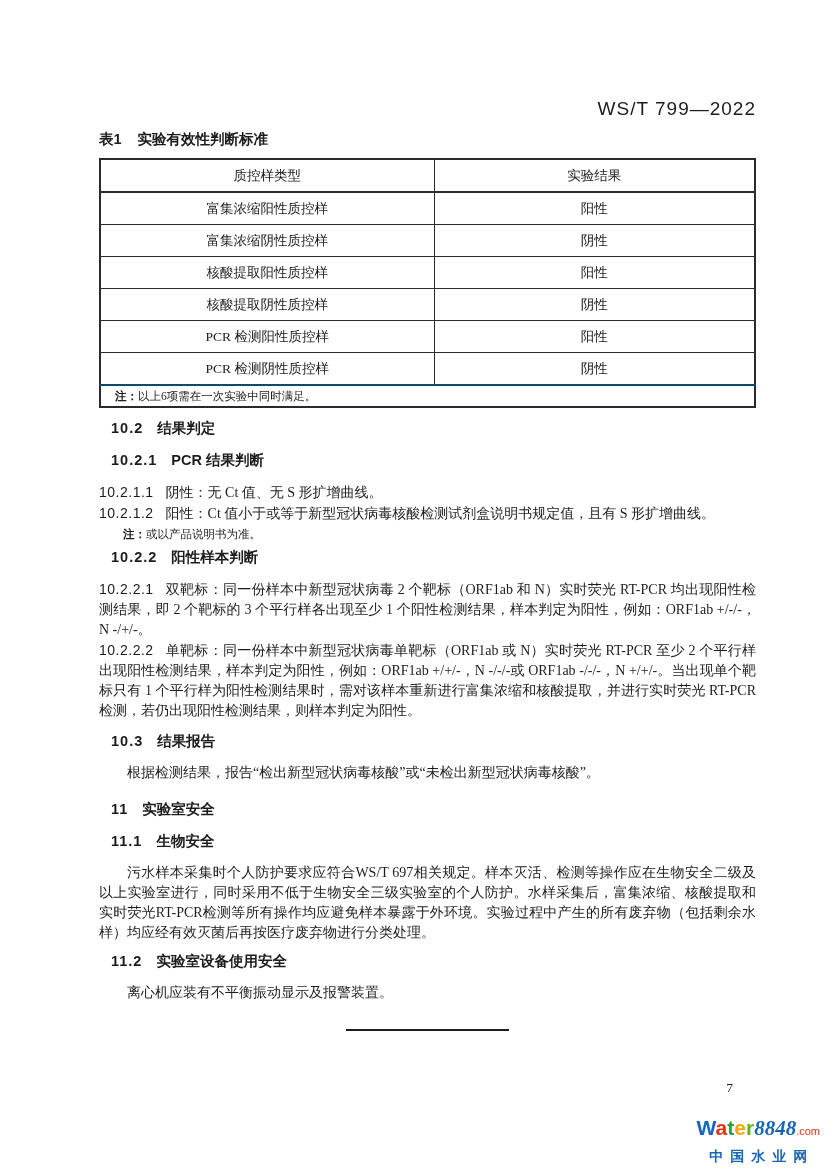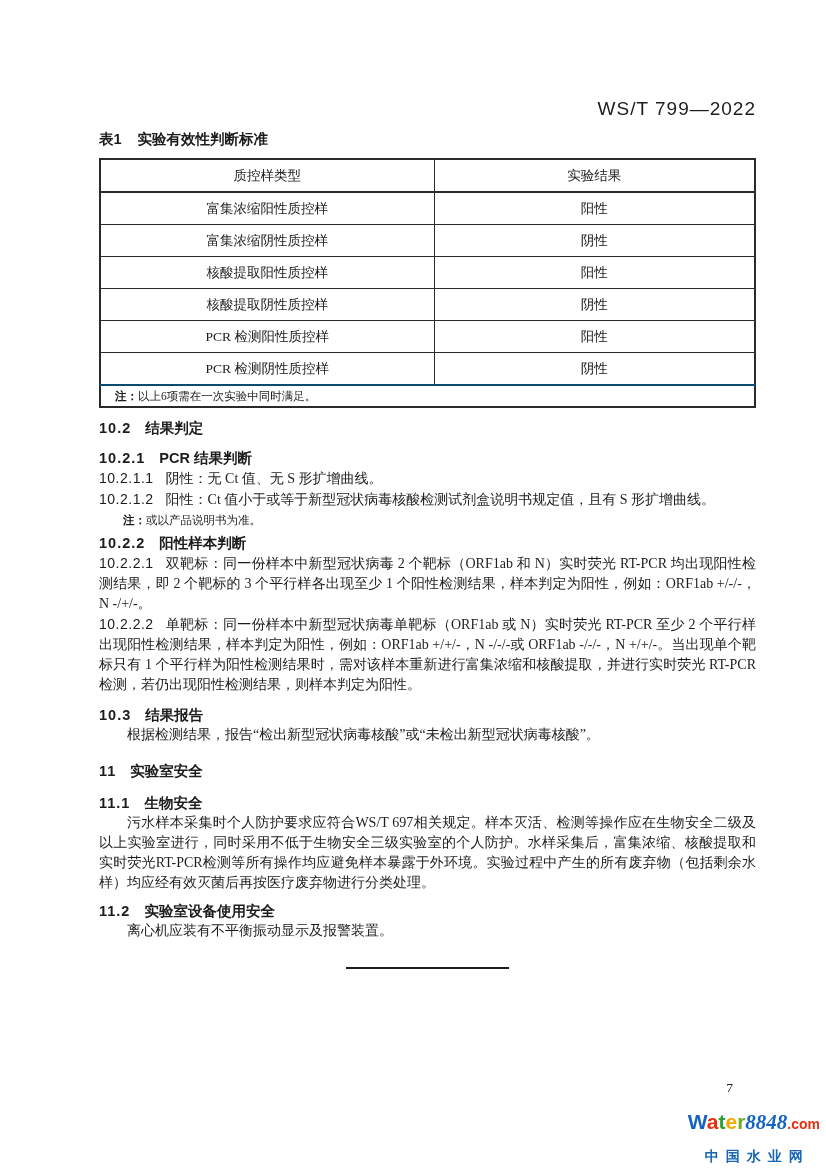--- a/index.html
+++ b/index.html
@@ -59,21 +59,21 @@
     padding:1px 0 1px 14px;
     font-size:11.5px;
   }
 
   
   .hd {
     font-family:"Liberation Sans","DejaVu Sans",sans-serif;
     font-weight:bold;
     font-size:14.5px;
     line-height:20px;
-    margin:0;
+    margin:12px;
   }
   .hd .h-num { margin-right:14px; letter-spacing:1px; }
 
   
   p.body-p {
     margin:0;
     font-size:14px;
     line-height:20px;
     text-align:justify;
   }
@@ -134,31 +134,31 @@
     font-size:21px;
     white-space:nowrap;
   }
   .logo-8848 {
     font-family:"Liberation Serif","DejaVu Serif",serif;
     font-style:italic;
     font-weight:bold;
     font-size:21px;
   }
   .logo-com {
-    font-size:14px;
-    font-weight:bold;
+    font-size:11px;
+    font-weight:normal;
     vertical-align:baseline;
   }
   .logo-line2 {
     font-family:"Liberation Sans","DejaVu Sans",sans-serif;
     font-weight:bold;
     font-size:14px;
     letter-spacing:7px;
     padding-left:7px;
-    margin-top:16px;
+    margin-top:10px;
   }
 </style>
 </head>
 <body>
 
 <div class="page">
   <div class="content">
 
     <div class="std-code">WS/T 799—2022</div>
 

